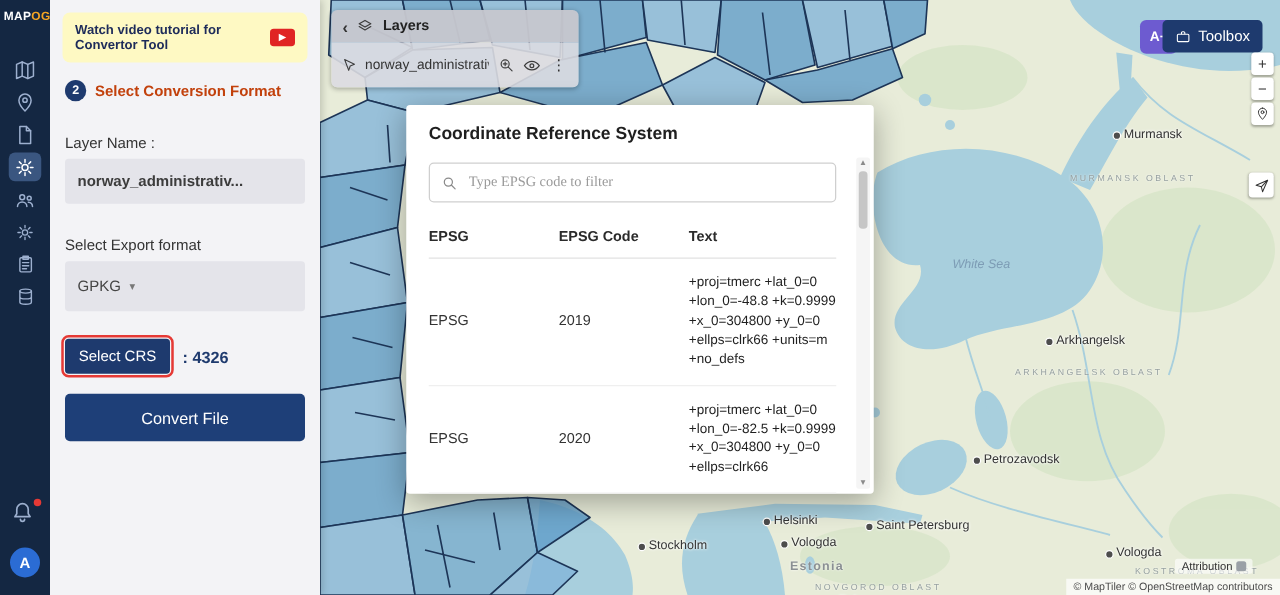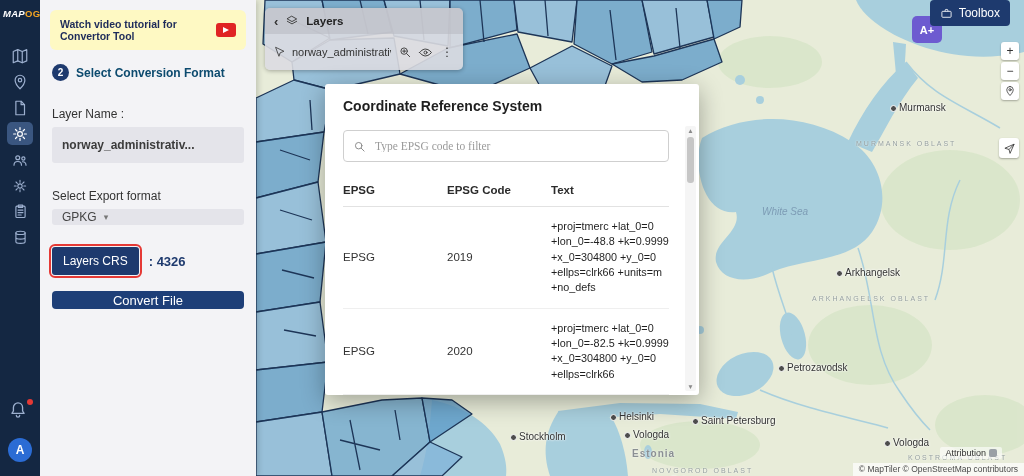--- a/index.html
+++ b/index.html
@@ -19,21 +19,21 @@
   .lbl-country{font-size:10px;font-weight:bold;letter-spacing:1px;color:#8a8f93;text-shadow:0 0 2px #fff;}
   .attr-pill{position:absolute;right:22px;bottom:17px;font-size:9px;color:#333;z-index:3;
       background:rgba(255,255,255,.6);padding:1px 5px;border-radius:2px;display:flex;align-items:center;gap:3px;}
   .attr-pill .sq{width:8px;height:8px;background:#9aa0a6;border-radius:2px;display:inline-block;}
   .attr-line{position:absolute;right:0;bottom:0;height:13px;line-height:13px;z-index:3;
       background:rgba(255,255,255,.7);font-size:8.5px;color:#4a4a4a;padding:0 6px;}
 
   
   .rail{position:absolute;left:0;top:0;width:40px;height:476px;background:#142742;z-index:6;}
   .logo{position:absolute;left:3px;top:8px;z-index:7;font-size:9.5px;font-weight:bold;letter-spacing:.3px;}
-  .logo .p1{color:#ffffff;font-style:italic;}
+  .logo .p1{color:#ffffff;}
   .logo .p2{color:#f5a623;}
   .rail-icons{position:absolute;top:44px;left:0;width:40px;display:flex;flex-direction:column;align-items:center;gap:3px;}
   .rail-item{width:26px;height:23px;display:flex;align-items:center;justify-content:center;border-radius:5px;cursor:pointer;}
   .rail-item svg{stroke:#9db0cf;fill:none;stroke-width:1.6;stroke-linecap:round;stroke-linejoin:round;}
   .rail-item.active{background:#3a5680;}
   .rail-item.active svg{stroke:#ffffff;}
   .bell-wrap{position:absolute;bottom:52px;left:8px;width:24px;height:24px;cursor:pointer;}
   .bell-wrap svg{stroke:#9db0cf;fill:none;stroke-width:1.6;stroke-linecap:round;stroke-linejoin:round;}
   .notif-dot{position:absolute;right:-1px;top:-1px;width:6px;height:6px;border-radius:50%;background:#e53935;}
   .avatar{position:absolute;bottom:14px;left:8px;width:24px;height:24px;border-radius:50%;background:#2b6cd4;
@@ -48,32 +48,32 @@
   .close-x{font-size:14px;color:#444;cursor:pointer;padding:2px 4px;}
   .banner{margin:10px;background:#fef9c3;border-radius:6px;padding:8px 10px;display:flex;align-items:center;
       justify-content:space-between;cursor:pointer;}
   .banner-text{font-size:10.5px;font-weight:600;color:#1d2b5a;width:152px;}
   .yt{width:20px;height:14px;background:#e02424;border-radius:3px;position:relative;flex:none;}
   .yt::after{content:"";position:absolute;left:7px;top:3.5px;border-left:6px solid #fff;
       border-top:3.5px solid transparent;border-bottom:3.5px solid transparent;}
   .step{display:flex;align-items:center;gap:7px;margin:14px 12px 0;}
   .step-circle{width:17px;height:17px;border-radius:50%;background:#1e3a6e;color:#fff;font-size:10px;font-weight:bold;
       display:flex;align-items:center;justify-content:center;flex:none;}
-  .step-title{font-size:12px;font-weight:bold;color:#0c4a6e;}
+  .step-title{font-size:12px;font-weight:bold;color:#c2410c;}
   .field-label{font-size:12px;color:#333;margin:26px 12px 6px;}
   .value-box{margin:0 12px;background:#e4e4ea;border-radius:3px;height:36px;display:flex;align-items:center;
       padding:0 10px;font-size:12px;font-weight:bold;color:#3c3c3c;cursor:default;}
-  .dropdown{margin:0 12px;background:#e4e4ea;border-radius:3px;height:16px;display:flex;align-items:center;
+  .dropdown{margin:0 12px;background:#e4e4ea;border-radius:3px;height:40px;display:flex;align-items:center;
       padding:0 10px;font-size:12px;color:#444;gap:7px;cursor:pointer;}
   .caret{font-size:9px;color:#777;}
   .crs-row{margin:22px 12px 0;display:flex;align-items:center;gap:10px;}
   .crs-btn{background:#1e3a6e;color:#fff;font-size:12px;padding:7px 11px;border-radius:3px;cursor:pointer;
       outline:2px solid #e53935;outline-offset:1px;}
   .crs-val{font-size:13px;font-weight:bold;color:#1e3a6e;}
-  .convert-btn{margin:16px 12px;background:#1e3f78;color:#fff;font-size:13px;height:18px;border-radius:4px;
+  .convert-btn{margin:16px 12px;background:#1e3f78;color:#fff;font-size:13px;height:38px;border-radius:4px;
       display:flex;align-items:center;justify-content:center;cursor:pointer;}
 
   
   .layers{position:absolute;left:265px;top:8px;width:198px;z-index:4;border-radius:5px;overflow:hidden;
       box-shadow:0 1px 4px rgba(0,0,0,.3);}
   .layers-header{height:26px;background:rgba(198,199,206,.96);display:flex;align-items:center;gap:7px;padding:0 9px;}
   .layers-back{font-size:13px;font-weight:bold;color:#333;cursor:pointer;line-height:1;}
   .layers-title{font-size:11.5px;font-weight:bold;color:#222;}
   .layers-header svg,.layers-body svg{stroke:#3d3d3d;fill:none;stroke-width:1.6;stroke-linecap:round;stroke-linejoin:round;}
   .layers-body{height:36px;background:rgba(219,220,225,.9);display:flex;align-items:center;gap:6px;padding:0 8px;cursor:pointer;}
@@ -96,21 +96,21 @@
   .t-row{padding:12px 0;border-bottom:1px solid #efefef;font-size:11.5px;color:#333;align-items:center;cursor:pointer;}
   .proj{font-size:10.8px;line-height:1.42;color:#1f1f1f;}
   .scrollbar{position:absolute;right:3px;top:42px;bottom:4px;width:11px;background:#f5f5f5;border-radius:2px;}
   .sb-arrow{position:absolute;left:0;width:100%;text-align:center;font-size:6.5px;color:#8a8a8a;cursor:pointer;}
   .sb-up{top:1px;} .sb-down{bottom:1px;}
   .sb-thumb{position:absolute;top:11px;left:2px;width:7px;height:46px;background:#c6c6c6;border-radius:3px;cursor:pointer;}
 
   
   .ai-btn{position:absolute;right:82px;top:16px;width:30px;height:27px;background:#6d5bd0;border-radius:5px;
       color:#fff;display:flex;align-items:center;justify-content:center;font-size:11px;font-weight:bold;z-index:6;cursor:pointer;}
-  .toolbox-btn{position:absolute;right:14px;top:0;height:26px;padding:0 10px;background:#1e3a6e;border-radius:4px;
+  .toolbox-btn{position:absolute;right:14px;top:16px;height:26px;padding:0 10px;background:#1e3a6e;border-radius:4px;
       color:#fff;font-size:12px;display:flex;align-items:center;gap:6px;z-index:6;cursor:pointer;}
   .toolbox-btn svg{stroke:#fff;fill:none;stroke-width:1.6;stroke-linejoin:round;}
   .edge-controls{position:absolute;right:5px;top:42px;z-index:6;display:flex;flex-direction:column;gap:2px;}
   .edge-btn{width:18px;height:18px;background:#fff;border-radius:3px;box-shadow:0 1px 2px rgba(0,0,0,.3);
       display:flex;align-items:center;justify-content:center;font-size:12px;color:#333;cursor:pointer;}
   .edge-btn svg{stroke:#333;fill:none;stroke-width:1.6;stroke-linecap:round;stroke-linejoin:round;}
   .locate-btn{position:absolute;right:5px;top:138px;width:20px;height:20px;background:#fff;border-radius:3px;z-index:6;
       box-shadow:0 1px 2px rgba(0,0,0,.3);display:flex;align-items:center;justify-content:center;cursor:pointer;}
   .locate-btn svg{stroke:#333;fill:none;stroke-width:1.5;stroke-linejoin:round;}
 </style>
@@ -297,21 +297,21 @@
     <div class="field-label">Layer Name :</div>
     <div class="value-box">norway_administrativ...</div>
 
     <div class="field-label">Select Export format</div>
     <div class="dropdown">
       <span>GPKG</span>
       <span class="caret">▾</span>
     </div>
 
     <div class="crs-row">
-      <span class="crs-btn">Layers CRS</span>
+      <span class="crs-btn">Select CRS</span>
       <span class="crs-val">: 4326</span>
     </div>
 
     <div class="convert-btn">Convert File</div>
   </section>
 
   <div class="layers">
     <div class="layers-header">
       <span class="layers-back">‹</span>
       <svg width="14" height="14" viewBox="0 0 24 24">

